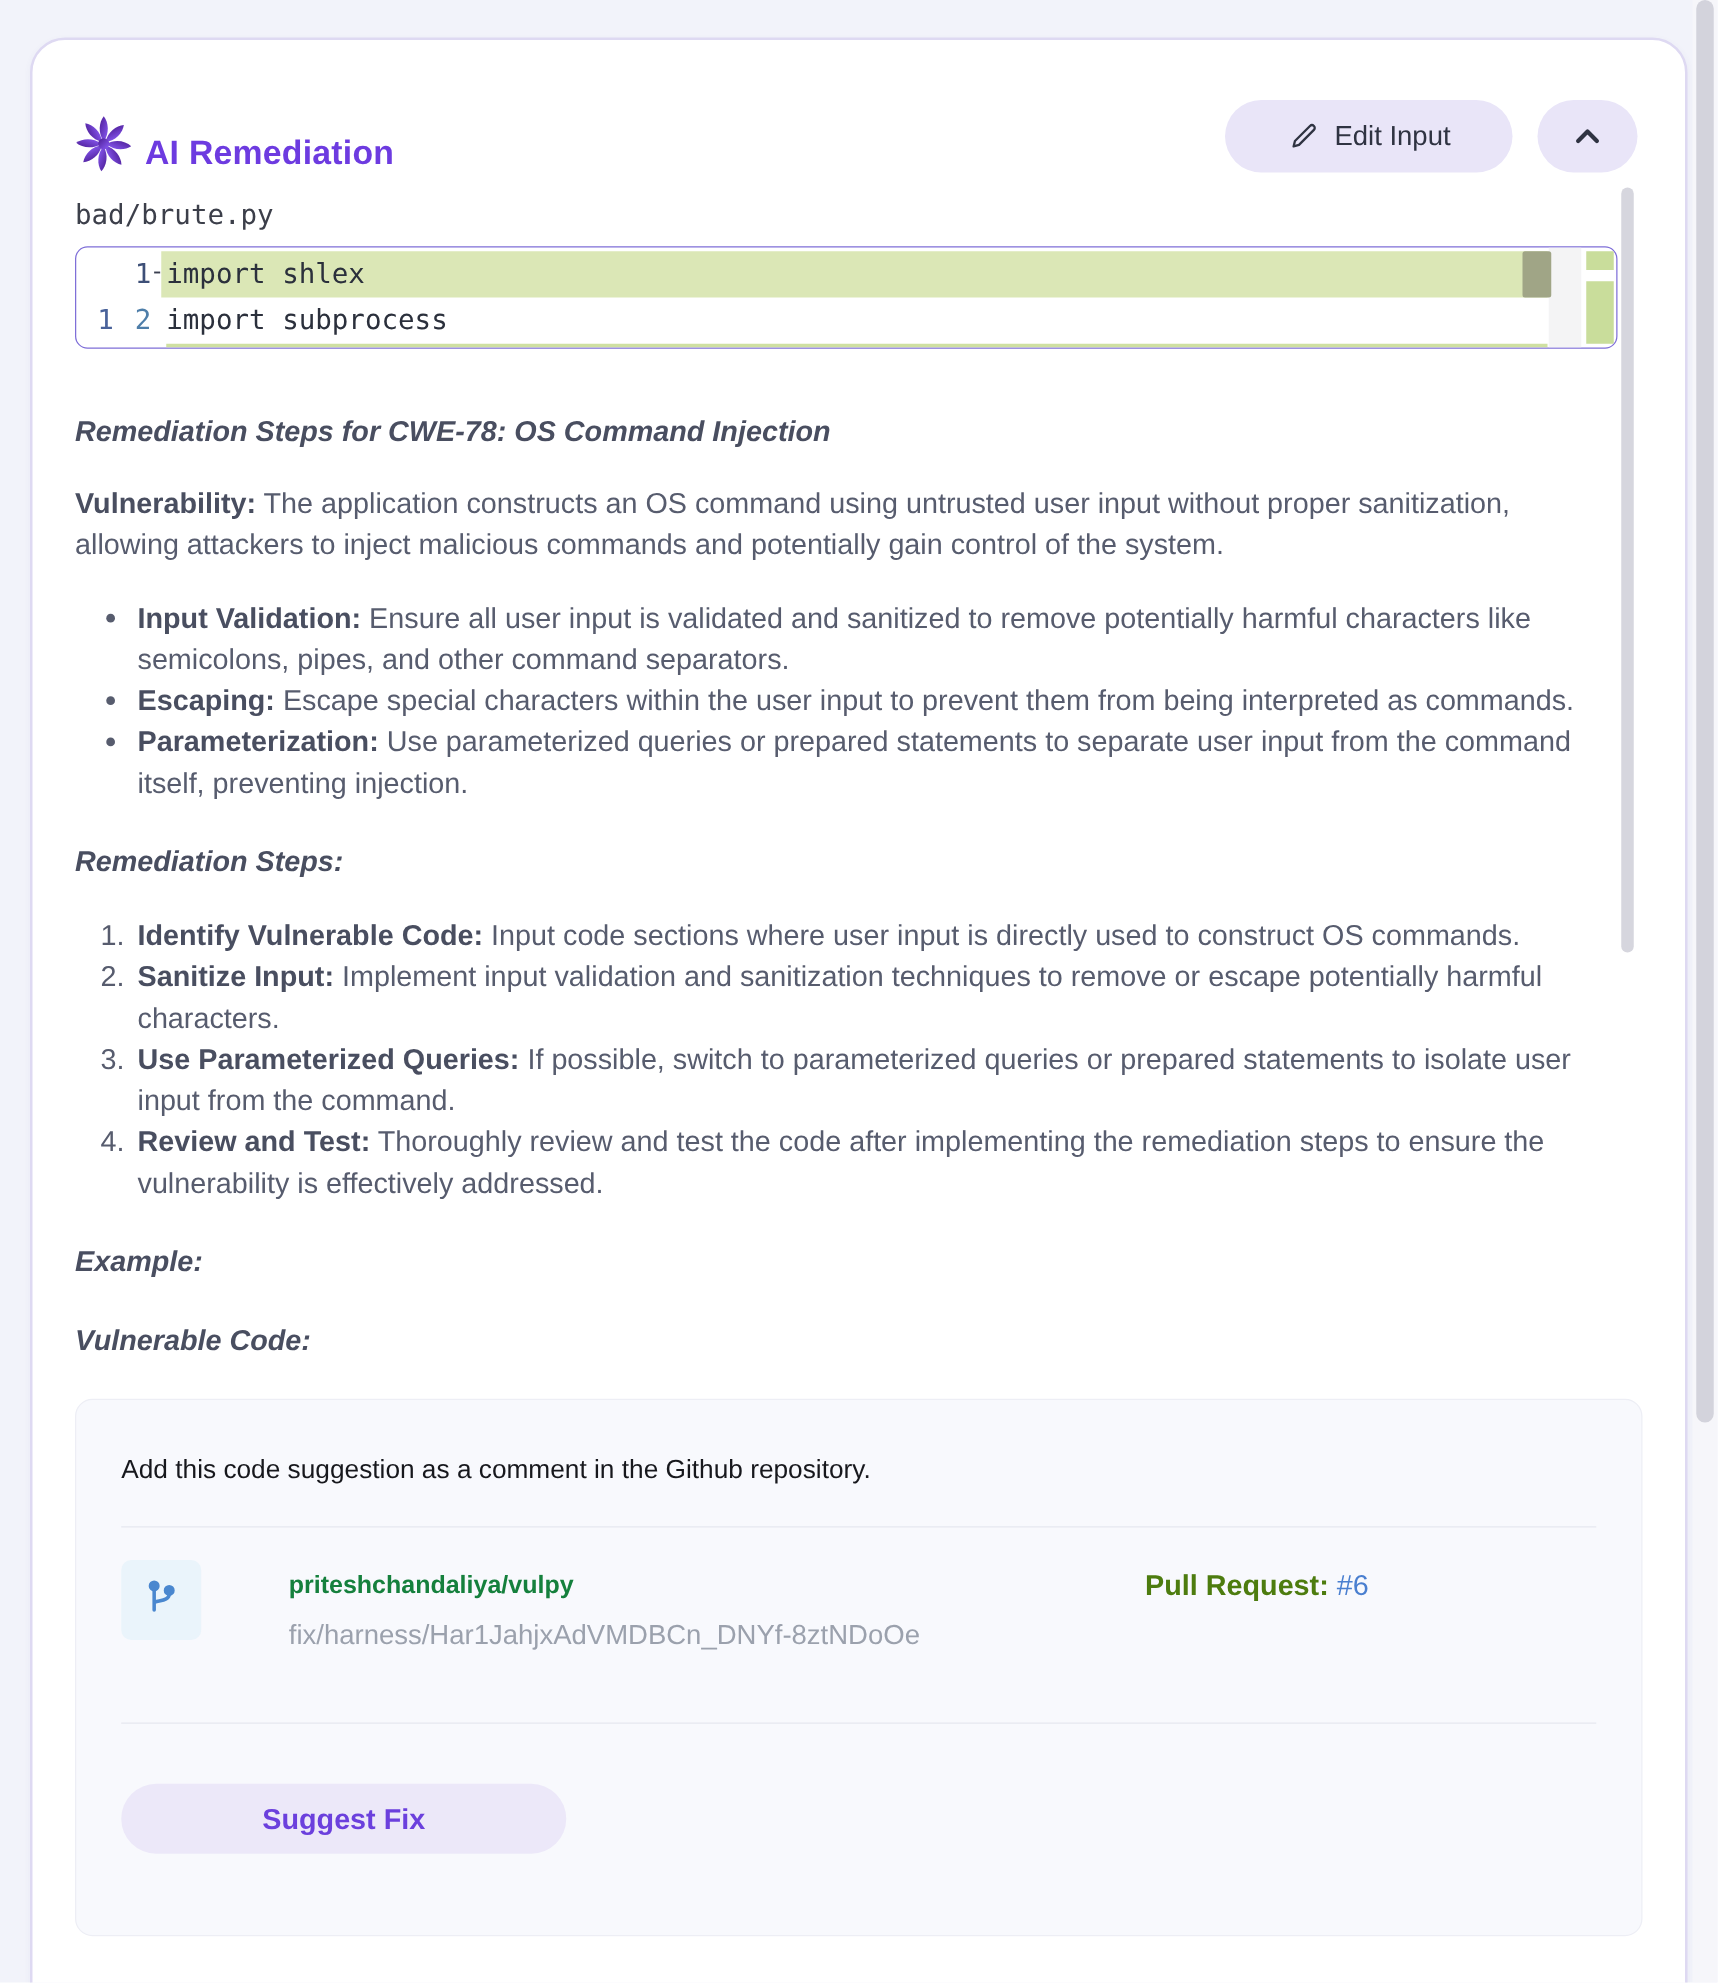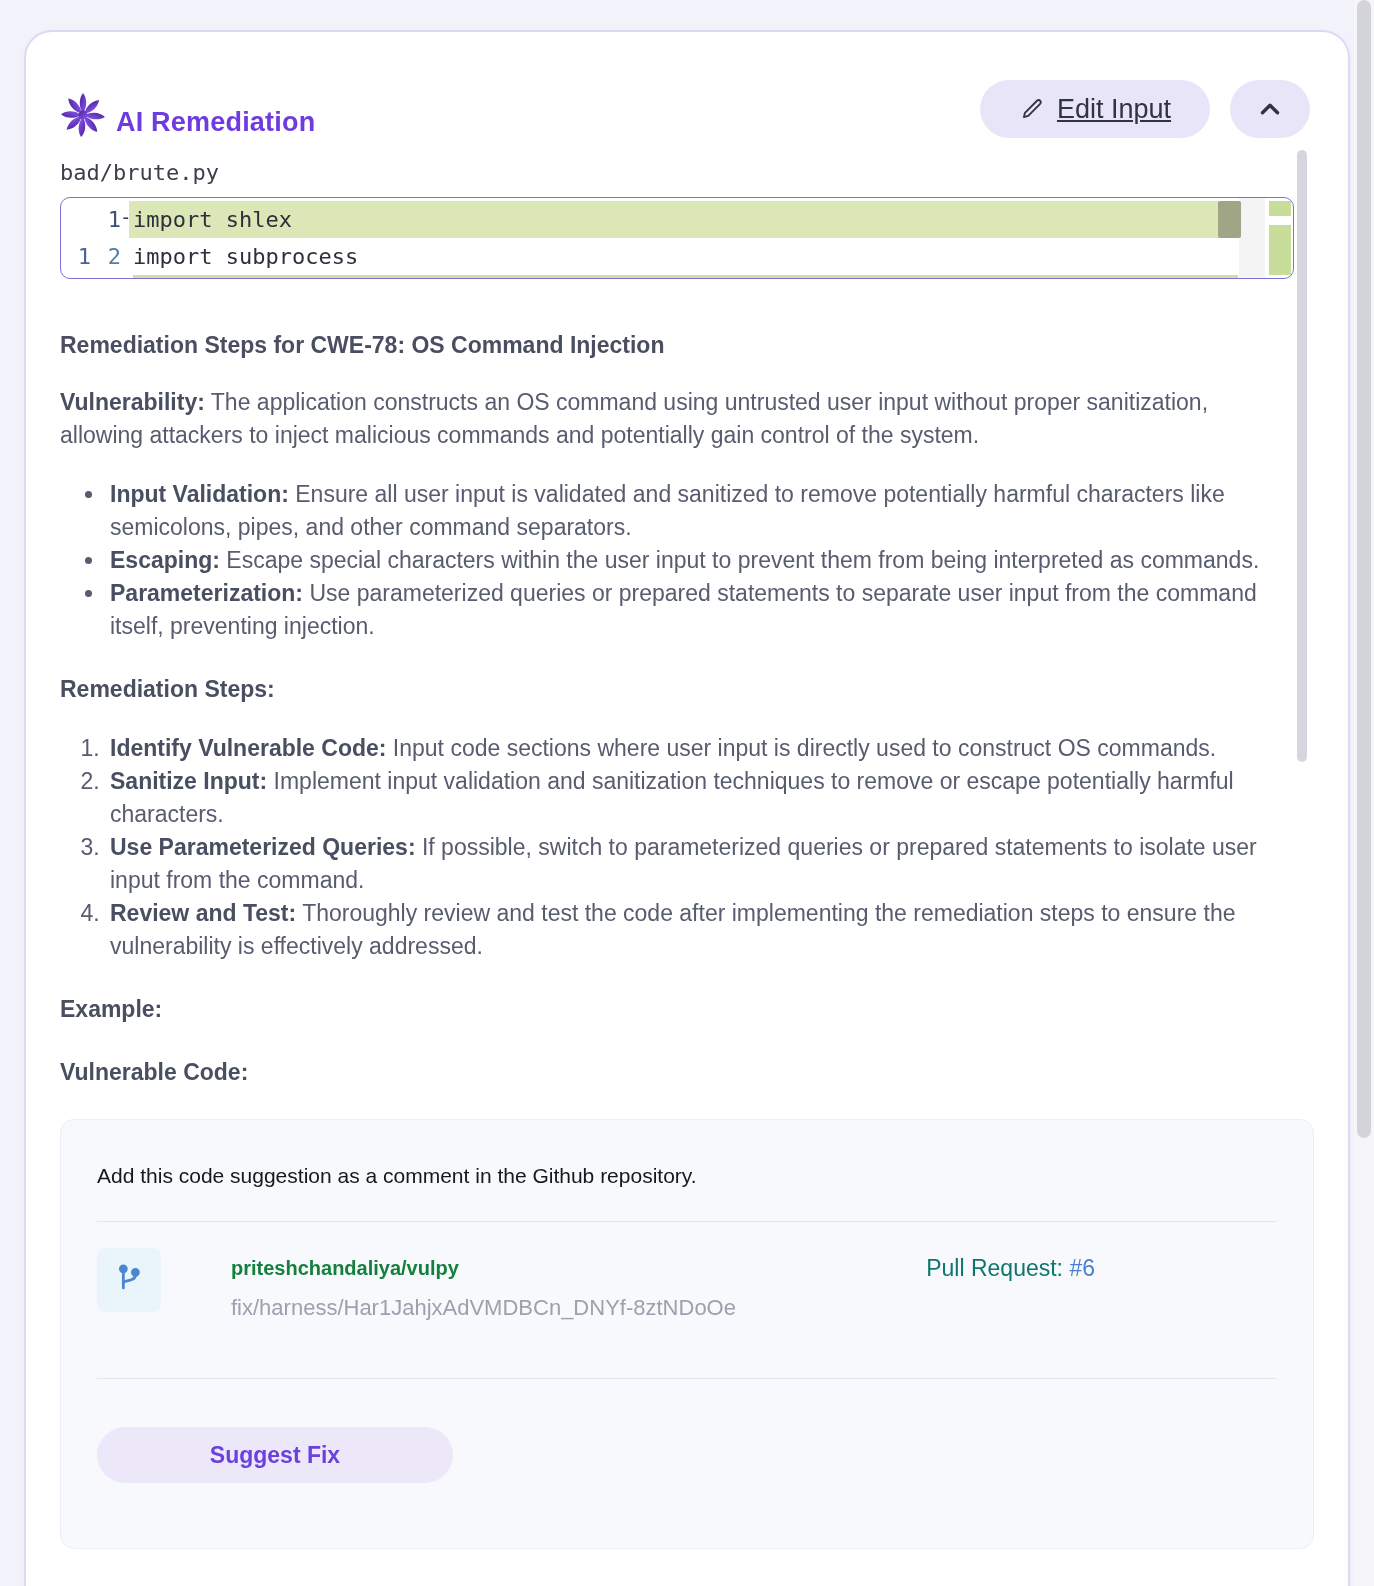--- a/index.html
+++ b/index.html
@@ -19,21 +19,21 @@
   .logo { width:46px; height:46px; flex:0 0 auto; margin-right:10px; }
   .panel-title {
     font-size:27px; font-weight:700; color:#6d3be0; letter-spacing:0.2px;
   }
   .header-spacer { flex:1; }
   .pill-btn {
     display:flex; align-items:center; justify-content:center; gap:12px;
     background:#e9e5f8; border:none; border-radius:29px; cursor:pointer;
     height:58px; color:#2f3342; font-family:"Liberation Sans", sans-serif;
   }
-  .edit-btn { width:230px; font-size:27px;text-decoration:underline; }
+  .edit-btn { width:230px; font-size:22px; }
   .collapse-btn { width:80px; margin-left:20px; }
   .edit-btn svg, .collapse-btn svg { display:block; }
 
   
   .file-path {
     margin-top:22px; font-family:"DejaVu Sans Mono", monospace;
     font-size:22px; color:#3c3f4a;
   }
 
   
@@ -57,21 +57,21 @@
     position:absolute; left:-9px; top:-2px; font-size:19px; color:#3a3f4f;
   }
   .cm-track   { position:absolute; top:0; bottom:0; right:28px; width:26px; background:#f4f4f5; }
   .cm-thumb   { position:absolute; top:3px; right:52px; width:23px; height:37px; background:#a0a586; border-radius:2px; }
   .cm-mark-sm { position:absolute; top:3px;  right:2px; width:22px; height:15px; background:#c9dd9b; }
   .cm-mark-lg { position:absolute; top:27px; right:2px; width:22px; bottom:3px; background:#c9dd9b; }
   .cm-bottom-green { position:absolute; left:72px; right:55px; bottom:0; height:3px; background:#cfe0a2; }
 
   
   .prose { width:1232px; color:#575c6e; font-size:23px; line-height:33px; }
-  .prose .h { margin-top:30px; font-weight:700; color:#494e60; }
+  .prose .h { margin-top:30px; font-weight:700; color:#494e60;font-style:italic; }
   .prose .h.first { margin-top:50px; }
   .prose p { margin-top:24px; }
   .prose b { color:#494e60; }
   .prose ul, .prose ol { margin-top:26px; padding-left:46px; }
   .prose li { padding-left:4px; }
   .prose ul li::marker, .prose ol li::marker { color:#575c6e; }
 
   
   .gh-card {
     margin-top:30px; width:1254px; height:430px;
@@ -83,21 +83,21 @@
   .repo-row { display:flex; align-items:flex-start; margin-top:26px; }
   .repo-icon-tile {
     width:64px; height:64px; border-radius:8px; background:#eaf4fb;
     display:flex; align-items:center; justify-content:center; flex:0 0 auto;
     margin-right:70px;
   }
   .repo-text { line-height:40px; }
   .repo-name { font-size:20px; font-weight:700; color:#15803d; }
   .repo-branch { font-size:22px; color:#9ba1ad; }
   .pr-block { margin-left:auto; margin-right:182px; font-size:23px; line-height:40px; }
-  .pr-label { font-weight:400; color:#0f766e;margin-top:13px; }
+  .pr-label { font-weight:700; color:#4d7c0f;margin-top:13px; }
   .pr-link { color:#4a7fd0; text-decoration:none; cursor:pointer; }
   .repo-row + .gh-divider { margin-top:50px; }
   .suggest-btn {
     margin-top:48px; width:356px; height:56px; border:none; border-radius:28px;
     background:#ece8f9; color:#6b40dd; font-size:23px; font-weight:700;
     font-family:"Liberation Sans", sans-serif; cursor:pointer;
   }
 
   
   .panel-scrollbar-thumb {

